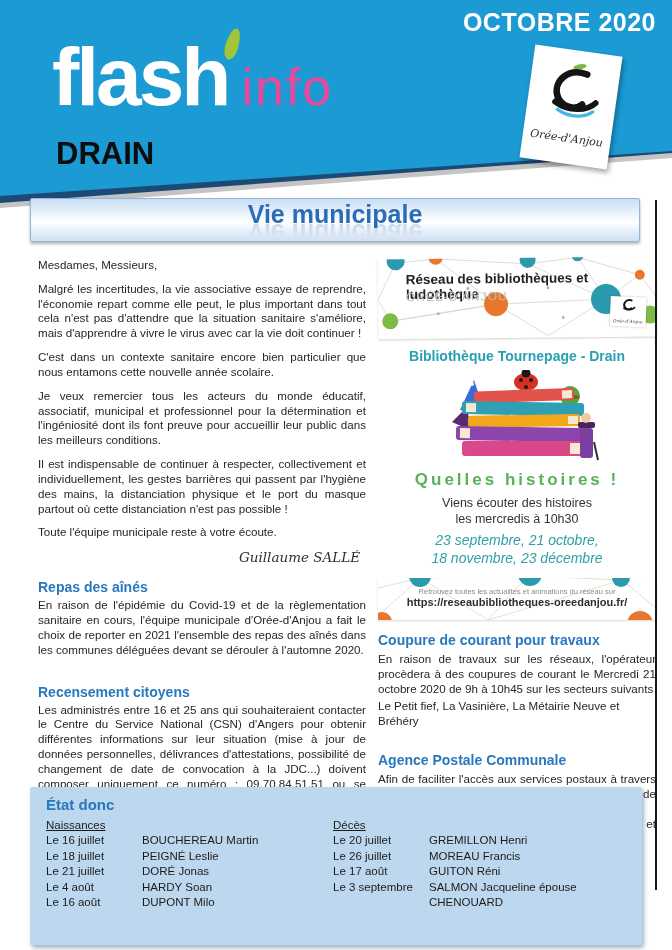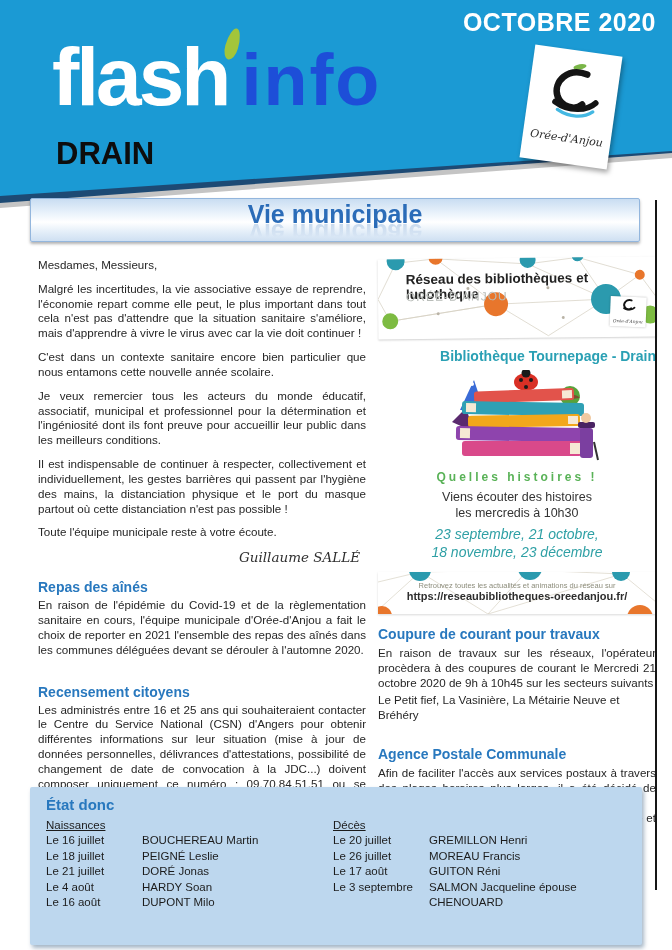--- a/index.html
+++ b/index.html
@@ -12,21 +12,21 @@
   .hdr-navy{position:absolute;top:0;left:0;width:672px;height:215px;background:#1d4a74;
       clip-path:polygon(0 0,100% 0,100% 153px,0 203px);}
   .hdr-blue{position:absolute;top:0;left:0;width:672px;height:215px;background:#1b9ad4;
       clip-path:polygon(0 0,100% 0,100% 151px,0 196px);}
   .month{position:absolute;top:8px;right:16px;font-size:25px;font-weight:bold;color:#ffffff;
       letter-spacing:.5px;z-index:6;}
   .brand{position:absolute;left:52px;top:28px;z-index:6;line-height:1;white-space:nowrap;}
   .brand .flash{font-size:82px;font-weight:800;color:#ffffff;letter-spacing:-3px;}
   .brand .leaf{display:inline-block;width:13px;height:32px;background:#a3c53a;border-radius:50% 50% 50% 50%/60% 60% 40% 40%;
       transform:rotate(16deg);margin:0 2px 58px -2px;vertical-align:bottom;}
-  .brand .info{font-size:72px;font-weight:700;color:#1d4ed8;letter-spacing:2px;}
+  .brand .info{font-size:52px;font-weight:400;color:#ec4899;letter-spacing:2px;}
   .drain{position:absolute;left:56px;top:136px;font-size:31px;font-weight:700;color:#0d0d0d;z-index:6;}
   .logo-card{position:absolute;left:527px;top:50px;width:88px;height:114px;background:#ffffff;
       transform:rotate(8deg);box-shadow:2px 3px 5px rgba(0,0,0,.35);z-index:5;text-align:center;padding-top:8px;box-sizing:border-box;}
   .logo-card .cap{font-family:"DejaVu Serif",serif;font-style:italic;font-size:11px;color:#2b2b2b;margin-top:-2px;}
 
   
   .vm{position:absolute;left:30px;top:198px;width:610px;height:44px;box-sizing:border-box;
       border:1px solid #93b6dd;border-radius:2px;z-index:7;overflow:hidden;text-align:center;
       background:linear-gradient(#c9ddf2,#eef5fc 38%,#ffffff 55%,#e2edf8 80%,#cfe0f2);
       box-shadow:0 2px 3px rgba(0,0,0,.3);}
@@ -46,24 +46,24 @@
   a.lnk{color:#262626;text-decoration:underline;cursor:pointer;}
 
   
   .libban{position:relative;width:278px;height:80px;background:#fff;overflow:hidden;
       box-shadow:0 1px 2px rgba(0,0,0,.18);transform:rotate(-.6deg);}
   .libban .t1{position:absolute;left:28px;top:13px;font-size:13.5px;font-weight:bold;color:#222;}
   .libban .t2{position:absolute;left:28px;top:31px;font-size:12px;color:#b9bdb9;letter-spacing:1px;}
   .minilogo{position:absolute;right:10px;bottom:10px;width:36px;height:30px;background:#fff;
       box-shadow:0 0 2px rgba(0,0,0,.3);transform:rotate(3deg);text-align:center;}
   .minilogo .mc{font-family:"DejaVu Serif",serif;font-style:italic;font-size:4.5px;color:#444;}
-  .libname{margin:10px 0 6px 0;text-align:right;font-size:14px;font-weight:bold;color:#2aa0b4;}
+  .libname{margin:10px 0 6px 0;text-align:center;font-size:14px;font-weight:bold;color:#2aa0b4;}
   .books{text-align:center;margin:0 0 4px 0;}
   .evt{text-align:center;}
-  .evt .et{font-size:12px;font-weight:bold;color:#59b257;letter-spacing:3px;margin:4px 0 6px 0;}
+  .evt .et{font-size:17px;font-weight:bold;color:#59b257;letter-spacing:3px;margin:4px 0 6px 0;}
   .evt .el{font-size:12.5px;color:#333;line-height:1.25;}
   .evt .ed{font-size:14px;font-style:italic;color:#2fa0a5;line-height:1.3;margin-top:4px;}
   .urlban{position:relative;width:278px;height:42px;margin:10px 0 12px 0;background:#fff;overflow:hidden;
       box-shadow:0 1px 2px rgba(0,0,0,.15);text-align:center;}
   .urlban .uc{position:relative;z-index:2;font-size:7.5px;color:#8d8d7c;margin-top:9px;}
   .urlban .uu{position:relative;z-index:2;font-size:11px;font-weight:bold;color:#2e2e2e;cursor:pointer;}
   .rbody{font-size:11.6px;line-height:1.3;text-align:justify;margin:0 0 2px 0;}
 
   
   .ec{position:absolute;left:30px;top:787px;width:612px;height:158px;background:#bdd7ee;

